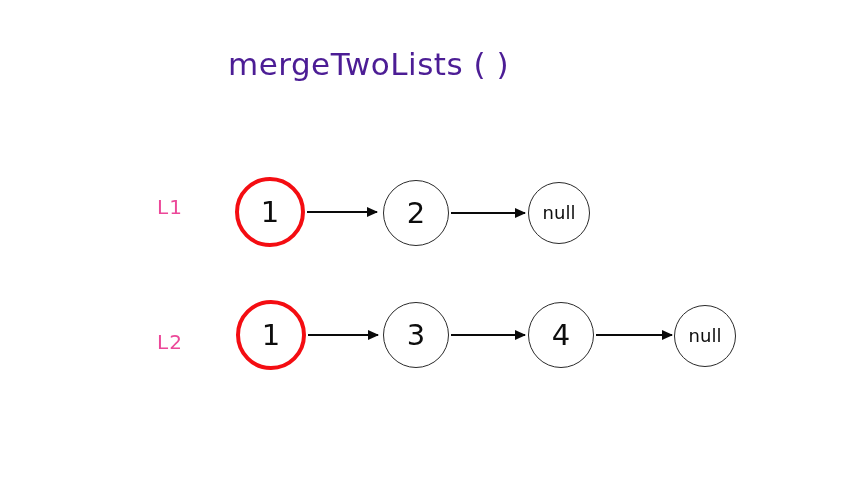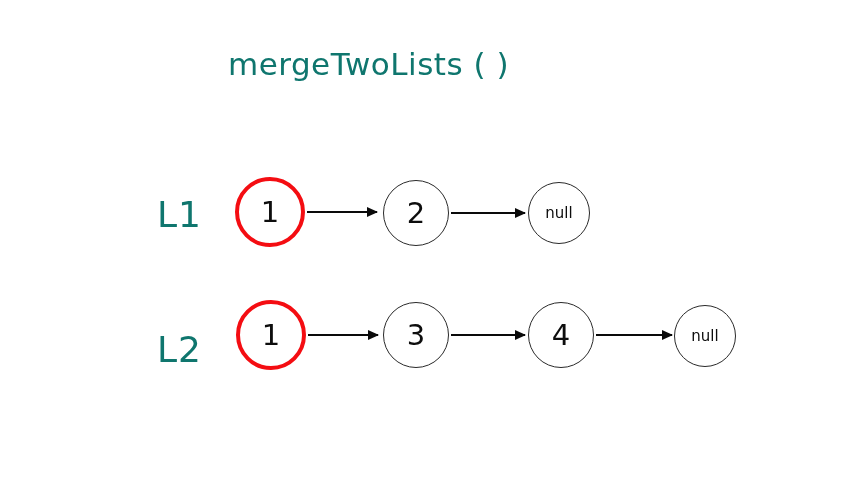--- a/index.html
+++ b/index.html
@@ -20,31 +20,31 @@
   #diagram-title {
     position: absolute;
     left: 0;
     top: 46px;
     width: 737px;
     text-align: center;
     font-family: "DejaVu Sans", sans-serif;
     font-size: 31px;
     font-weight: 400;
     letter-spacing: 0.5px;
-    color: #0f766e;
+    color: #4c1d95;
     white-space: pre;
   }
 
   
   .row-label {
     position: absolute;
     font-family: "DejaVu Sans", sans-serif;
-    font-size: 36px;
+    font-size: 20px;
     font-weight: 400;
-    color: #0f766e;
+    color: #ec4899;
     letter-spacing: 1px;
     line-height: 1;
   }
   #label-l1 { left: 157px; top: 197px; }
   #label-l2 { left: 157px; top: 332px; }
 
   
   .node {
     position: absolute;
     box-sizing: border-box;
@@ -55,21 +55,21 @@
     justify-content: center;
     color: #0d0d0d;
     font-family: "DejaVu Sans", sans-serif;
     line-height: 1;
   }
   .node.value {
     font-size: 29px;
     font-weight: 400;
   }
   .node.nullnode {
-    font-size: 15px;
+    font-size: 18px;
     font-weight: 400;
   }
   .node.plain {
     border: 1.4px solid #2a2a2a;
   }
   .node.highlight {
     border: 4px solid #f40d12;
   }
 
   

